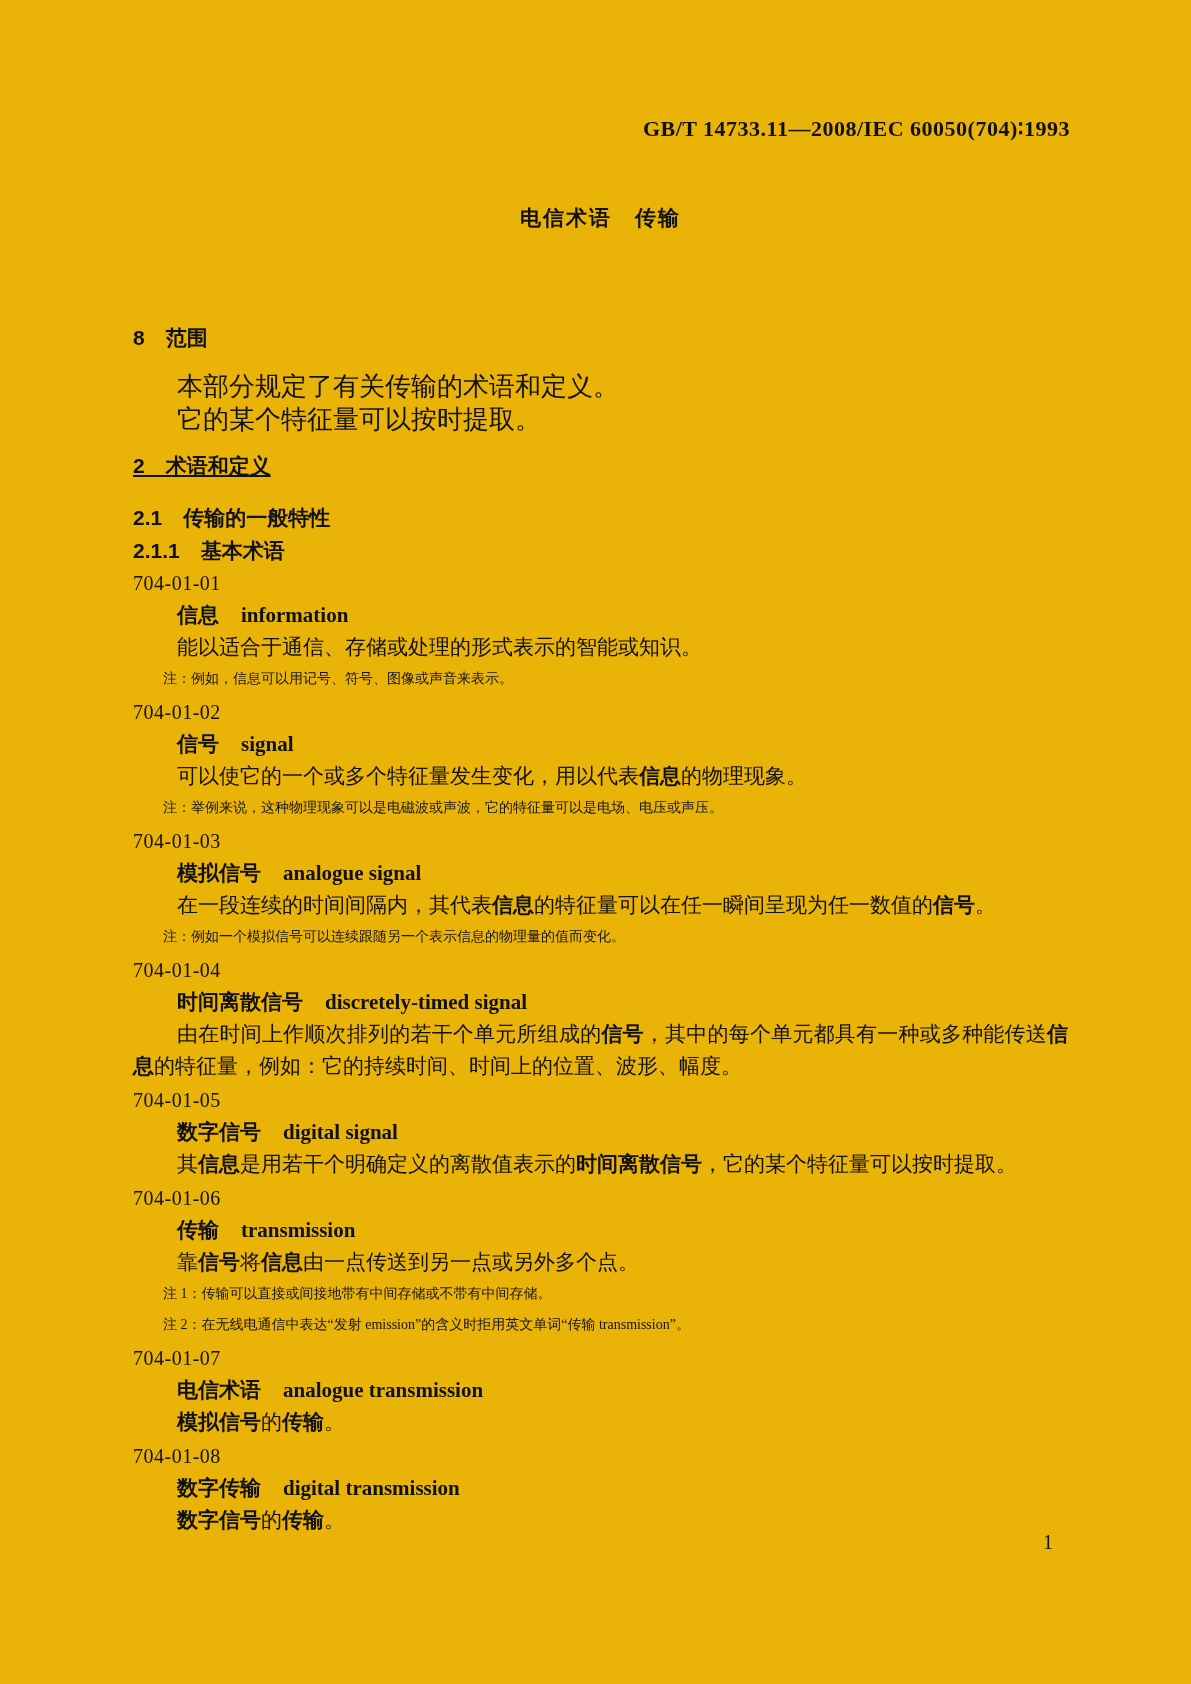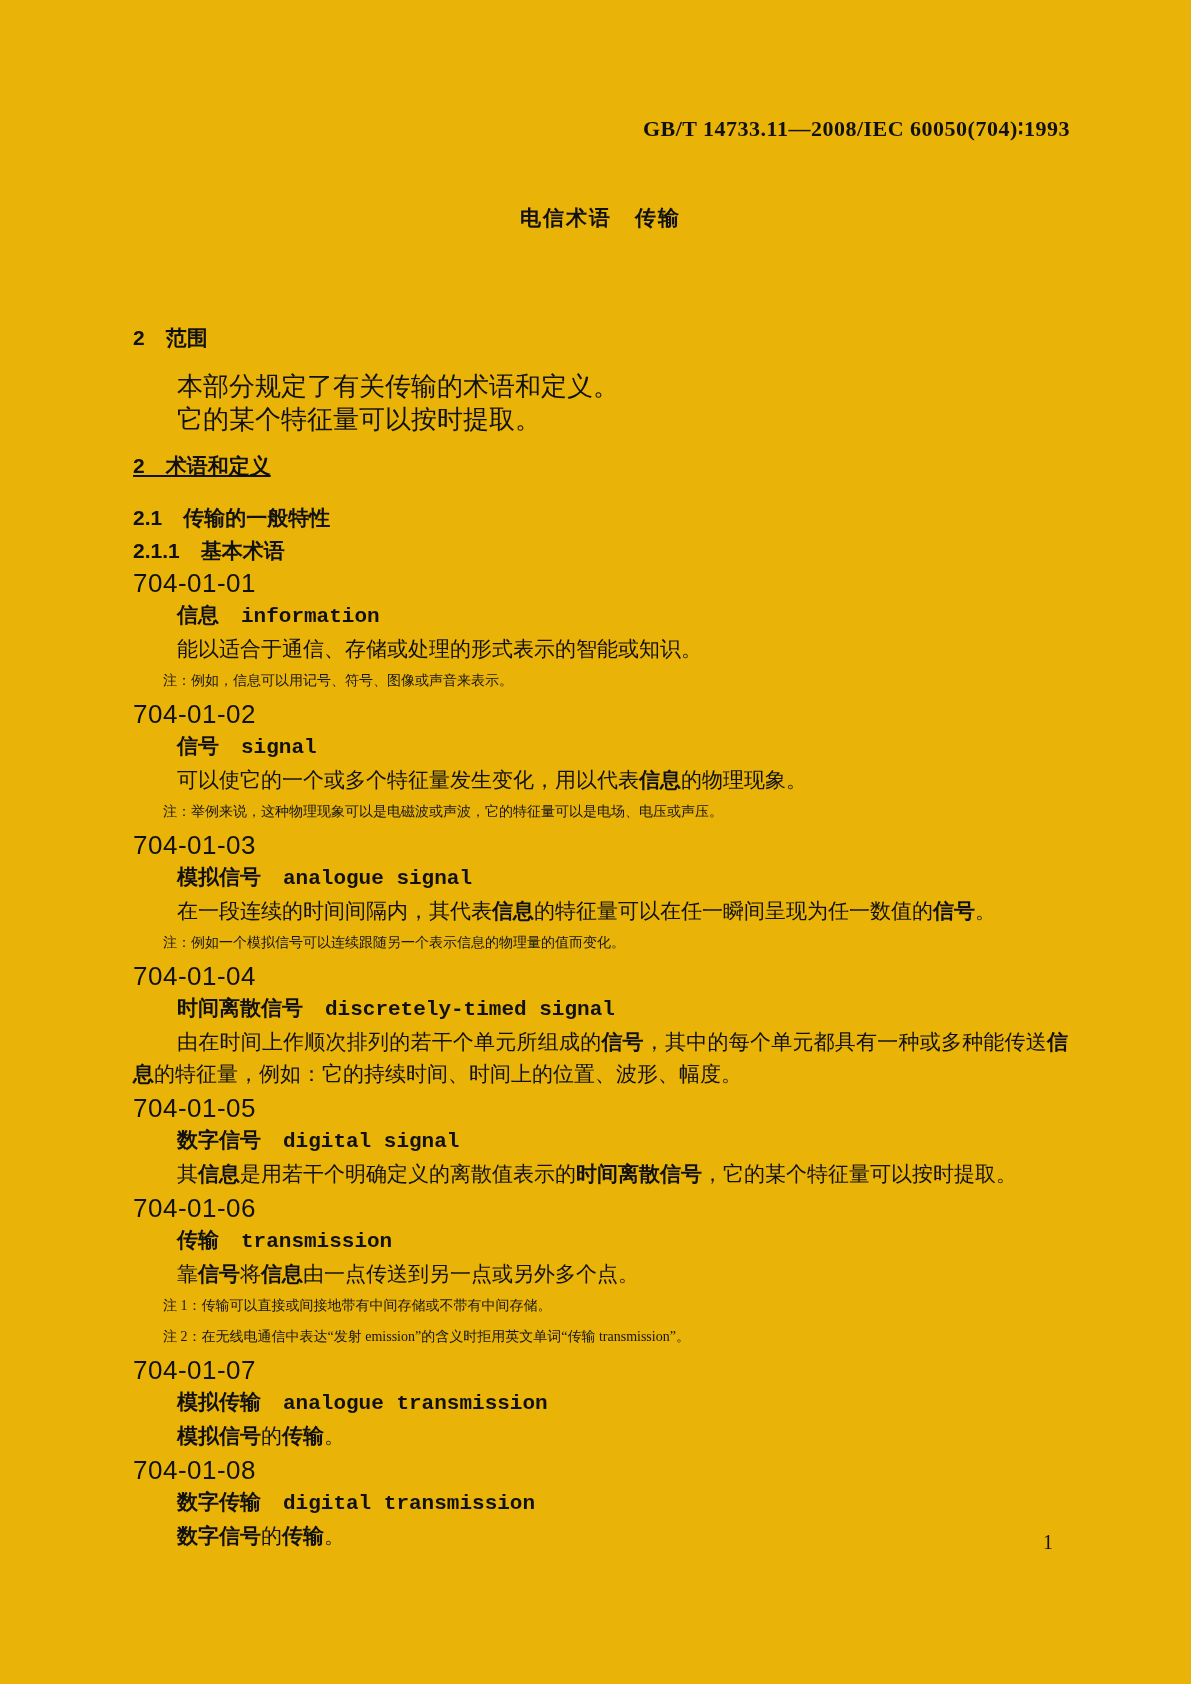--- a/index.html
+++ b/index.html
@@ -47,37 +47,37 @@
   .body-p{
     margin:0;
     font-size:26px;
     line-height:33px;
     text-indent:44px;
     text-align:justify;
   }
   .entry{margin-top:2px;}
   .entry:first-child{margin-top:0;}
   .entry-id{
-    font-family:Liberation Sans, sans-serif;
-    font-size:26px;
+    font-family:Liberation Serif, serif;
+    font-size:20px;
     line-height:32px;
     letter-spacing:0.5px;
   }
   .entry-term{
     padding-left:44px;
     line-height:32px;
     font-size:21px;
   }
   .term-zh{
     font-family:"Liberation Sans","DejaVu Sans",sans-serif;
     font-weight:bold;
     margin-right:22px;
   }
   .term-en{
-    font-family:Liberation Mono, monospace;
+    font-family:Liberation Serif, serif;
     font-weight:bold;
   }
   .entry-def{
     margin:0;
     font-size:21px;
     line-height:32px;
     text-indent:44px;
     text-align:justify;
   }
   .entry-def .bt{
@@ -101,21 +101,21 @@
   }
 </style>
 </head>
 <body>
 
 <div class="page">
   <div class="std-number">GB/T 14733.11—2008/IEC 60050(704)∶1993</div>
   <h1 class="doc-title">电信术语　传输</h1>
 
   <div class="content">
-    <h2 class="h-scope">2　范围</h2>
+    <h2 class="h-scope">8　范围</h2>
     <p class="body-p">本部分规定了有关传输的术语和定义。</p>
     <p class="body-p">它的某个特征量可以按时提取。</p>
 
     <h2 class="h-terms">2　术语和定义</h2>
     <h3 class="h-sub">2.1　传输的一般特性</h3>
     <h4 class="h-subsub">2.1.1　基本术语</h4>
 
     <div id="entries">
         <div class="entry">
           <div class="entry-id">704-01-01</div>
@@ -147,21 +147,21 @@
         </div>
         <div class="entry">
           <div class="entry-id">704-01-06</div>
           <div class="entry-term"><span class="term-zh">传输</span><span class="term-en">transmission</span></div>
           <p class="entry-def">靠<b class="bt">信号</b>将<b class="bt">信息</b>由一点传送到另一点或另外多个点。</p>
           <p class="entry-note">注 1：传输可以直接或间接地带有中间存储或不带有中间存储。</p>
           <p class="entry-note">注 2：在无线电通信中表达“发射 emission”的含义时拒用英文单词“传输 transmission”。</p>
         </div>
         <div class="entry">
           <div class="entry-id">704-01-07</div>
-          <div class="entry-term"><span class="term-zh">模拟传输</span><span class="term-en">analogue transmission</span></div>
+          <div class="entry-term"><span class="term-zh">电信术语</span><span class="term-en">analogue transmission</span></div>
           <p class="entry-def"><b class="bt">模拟信号</b>的<b class="bt">传输</b>。</p>
         </div>
         <div class="entry">
           <div class="entry-id">704-01-08</div>
           <div class="entry-term"><span class="term-zh">数字传输</span><span class="term-en">digital transmission</span></div>
           <p class="entry-def"><b class="bt">数字信号</b>的<b class="bt">传输</b>。</p>
         </div>
       </div>
   </div>
 

